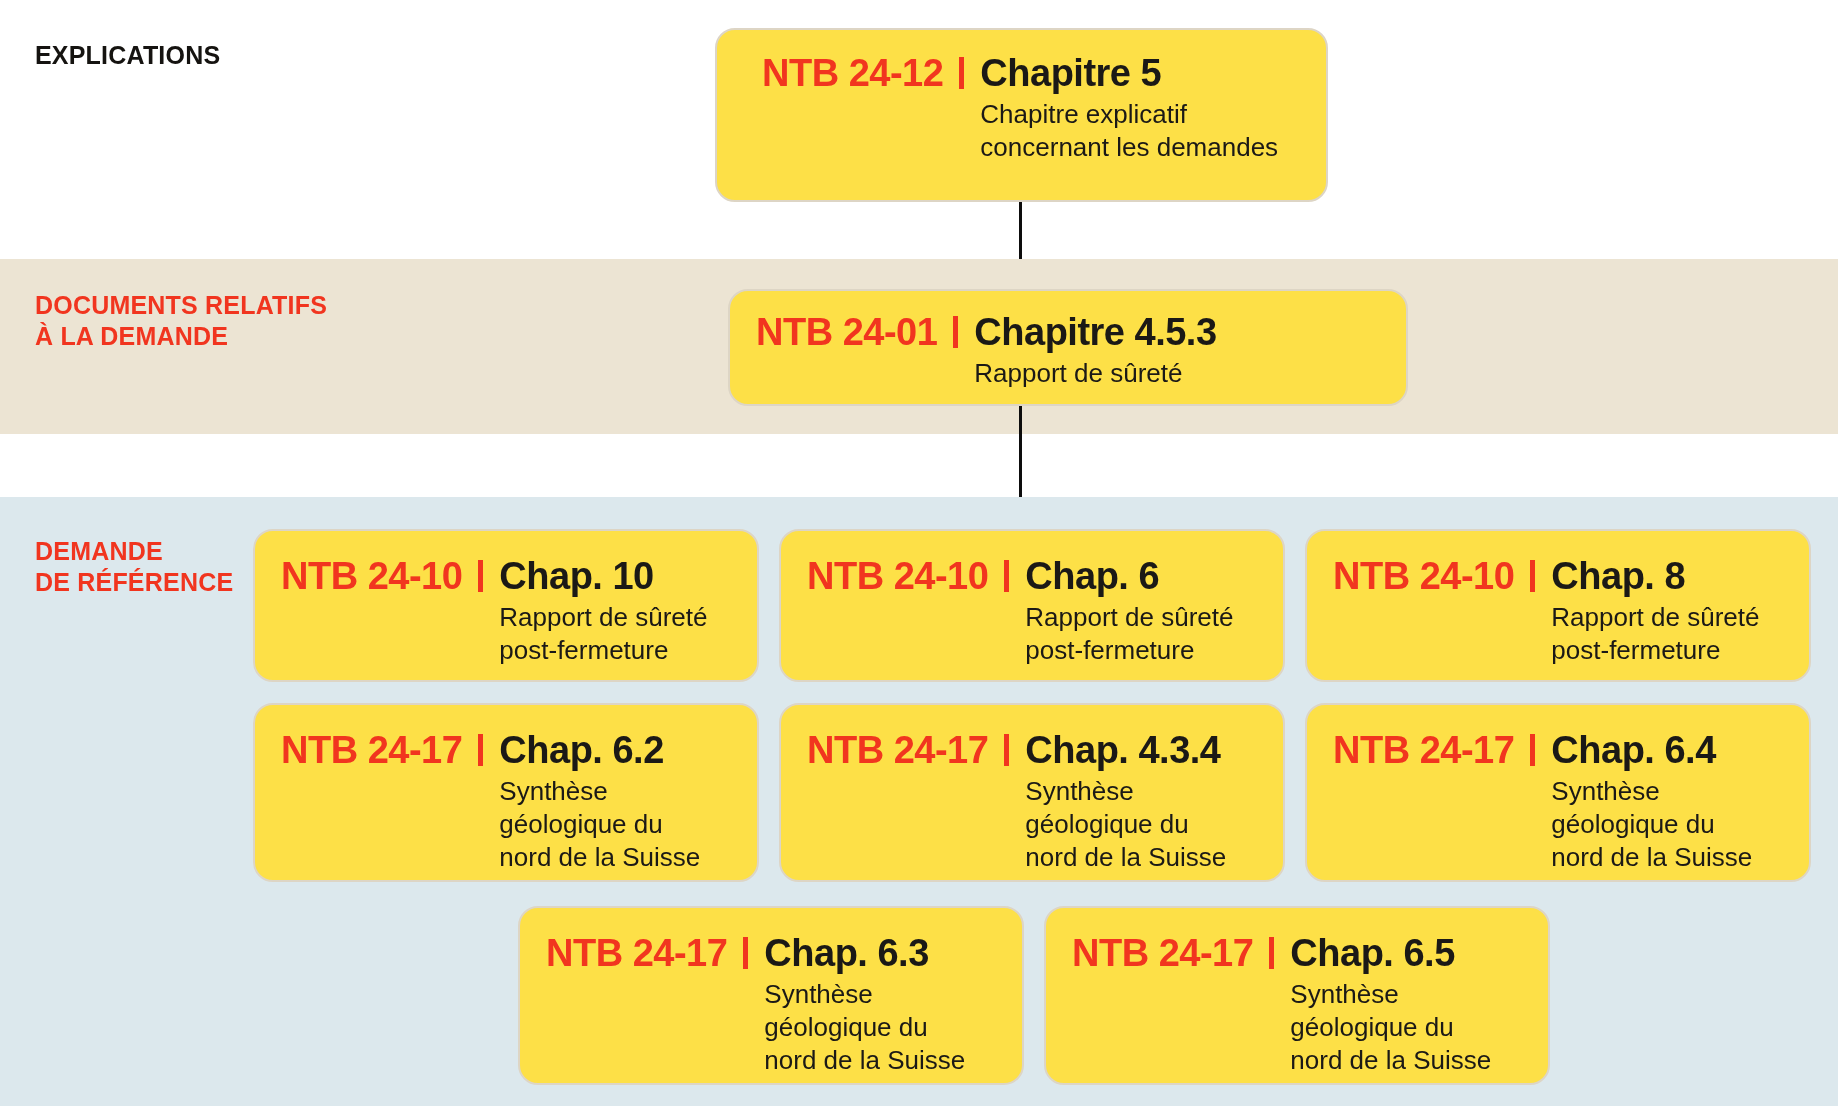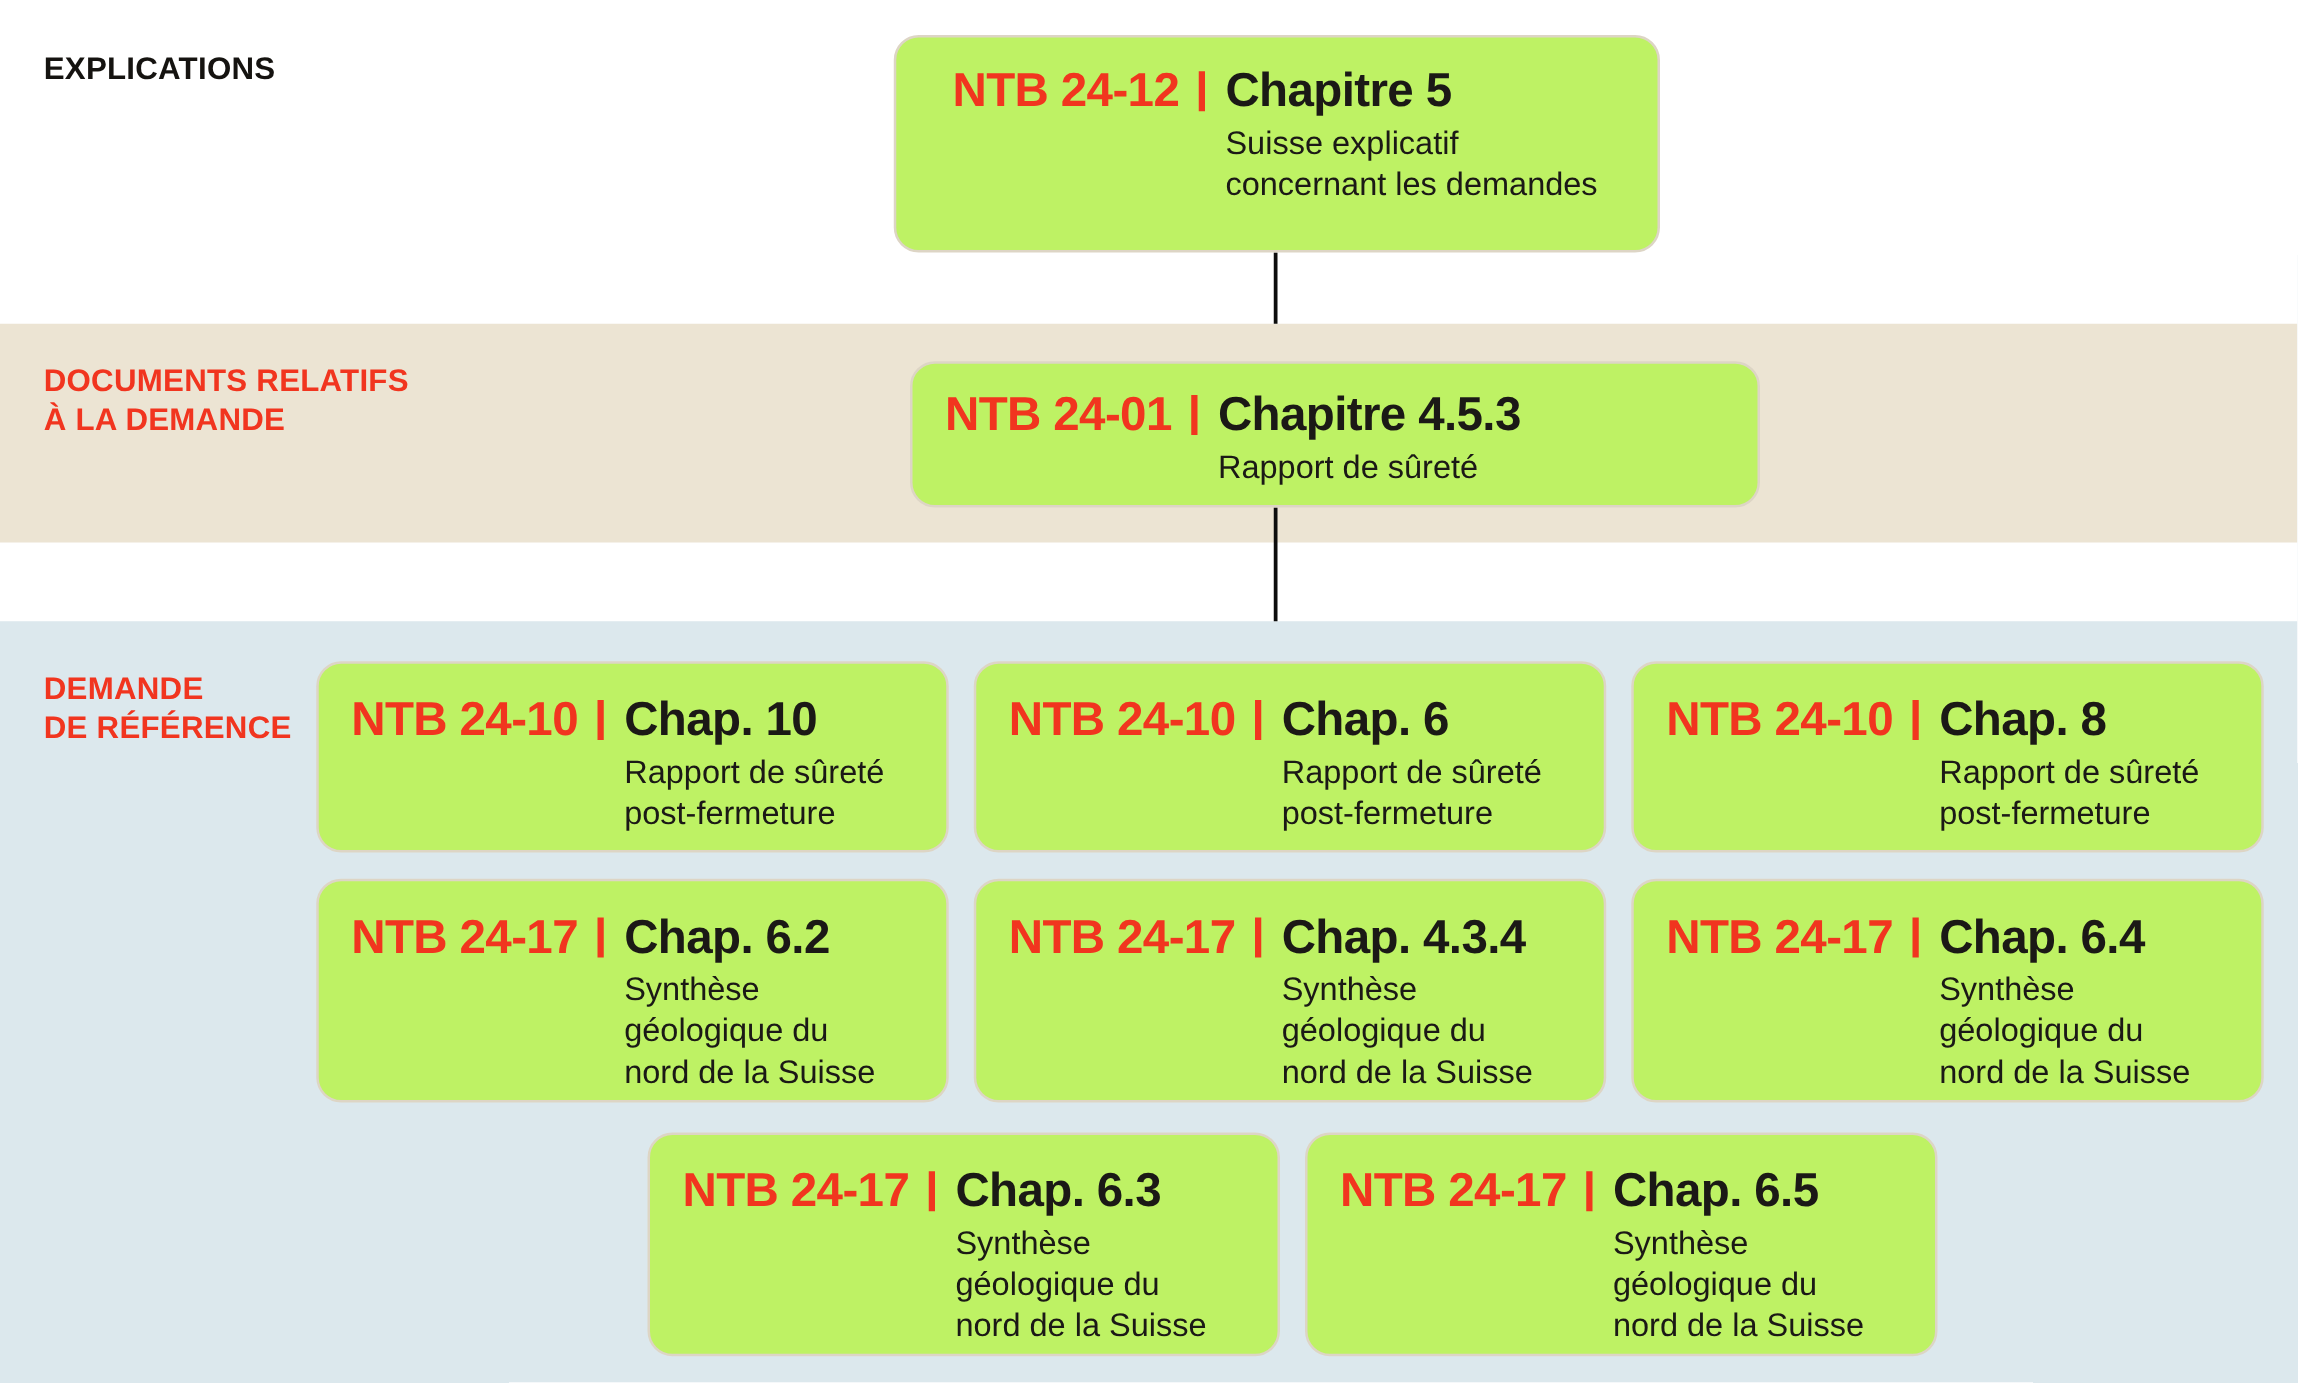--- a/index.html
+++ b/index.html
@@ -21,21 +21,21 @@
     line-height:31px;
     letter-spacing:.2px;
     color:#151310;
   }
   .section-label.red{color:#f1351f;}
 
   .vline{position:absolute;width:3px;background:#0d0d0d;}
 
   .card{
     position:absolute;
-    background:#bef264;
+    background:#fde047;
     border:2px solid #ddd5c5;
     border-radius:20px;
     box-sizing:border-box;
     display:grid;
     grid-template-columns:max-content max-content max-content;
     grid-template-rows:max-content max-content;
     column-gap:16px;
     align-items:baseline;
     align-content:start;
   }
@@ -113,21 +113,21 @@
   </div>
 
   <div class="vline line-1"></div>
   <div class="vline line-2"></div>
 
   <div class="card card-top">
     <span class="code">NTB 24-12</span>
     <span class="pipe"></span>
     <span class="chapter">Chapitre 5</span>
     <span class="sub">
-      <div>Suisse explicatif</div>
+      <div>Chapitre explicatif</div>
       <div>concernant les demandes</div>
     </span>
   </div>
 
   <div class="card card-mid">
     <span class="code">NTB 24-01</span>
     <span class="pipe"></span>
     <span class="chapter">Chapitre 4.5.3</span>
     <span class="sub">
       <div>Rapport de sûreté</div>

